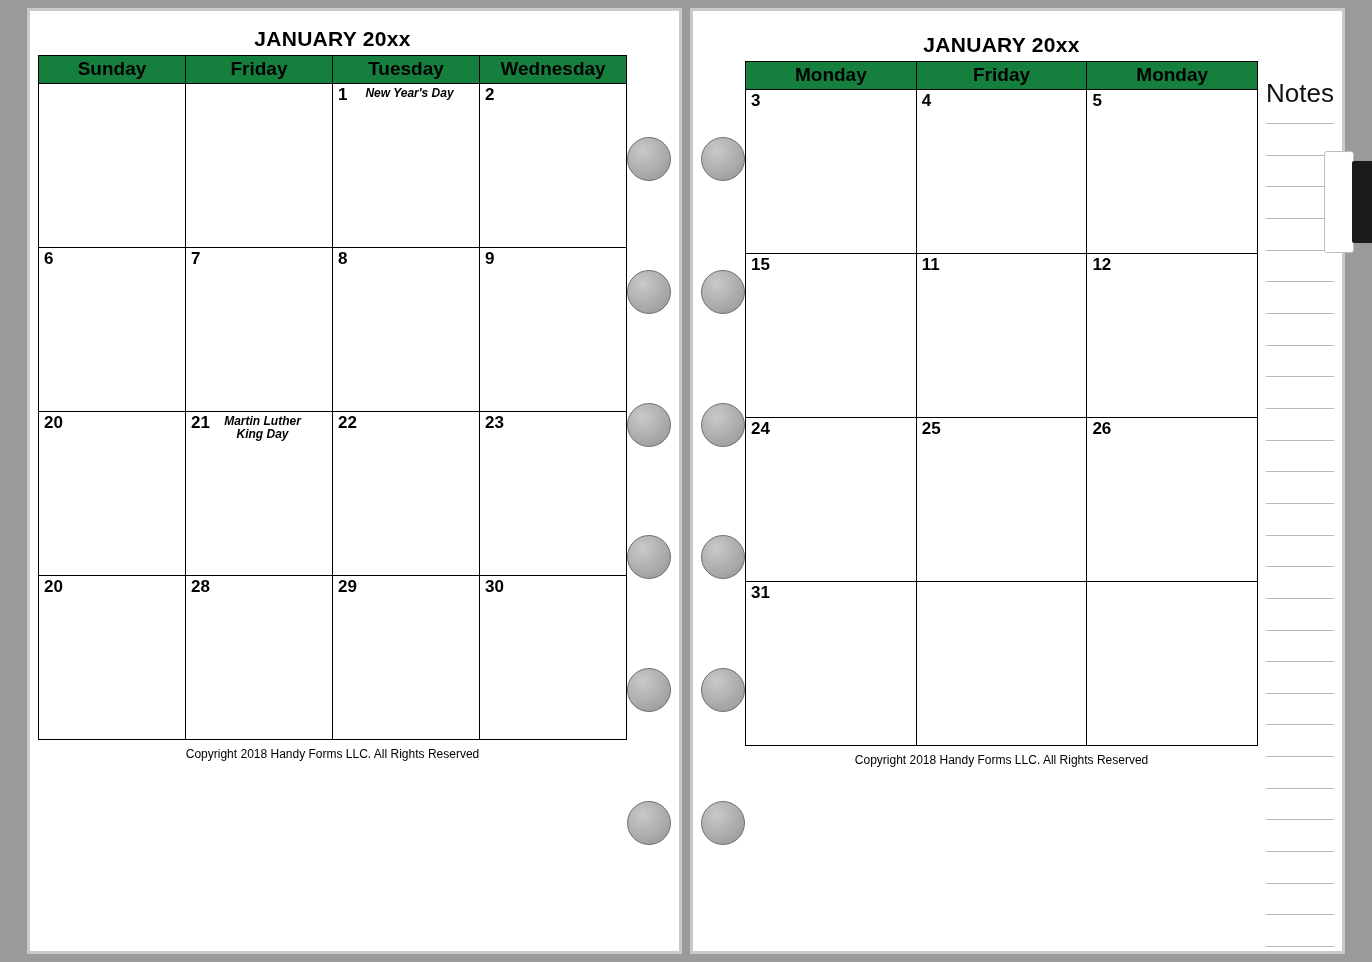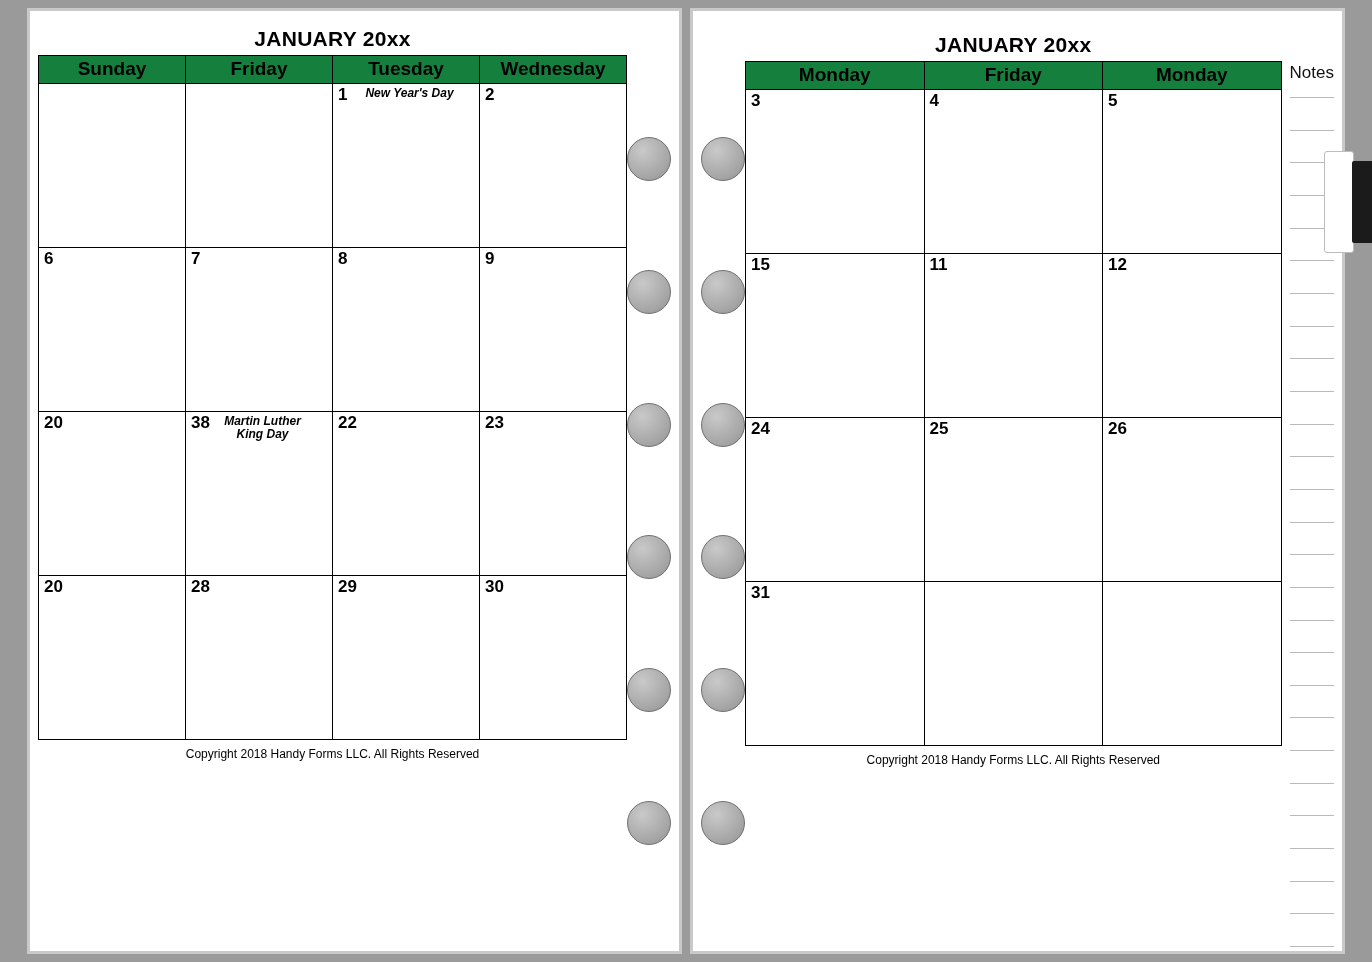--- a/index.html
+++ b/index.html
@@ -123,22 +123,22 @@
   }
   .right-main { flex: 1 1 auto; display: flex; flex-direction: column; }
   .notes-col {
     width: 160px;
     margin-left: 8px;
     padding-top: 12px;
     display: flex;
     flex-direction: column;
   }
   .notes-title {
-    font-size: 17px;
-    margin: 30px 0 14px 0;
+    font-size: 26px;
+    margin: 45px 0 14px 0;
     color: #111;
   }
   .notes-lines { flex: 1 1 auto; display: flex; flex-direction: column; }
   .nline {
     flex: 1 1 0;
     border-bottom: 1px solid #b9b9b9;
   }
   .nline:first-child { border-top: 1px solid #b9b9b9; }
 
   
@@ -215,21 +215,21 @@
                 </td>
                 <td>
                   <span class="daynum">9</span>
                 </td>
               </tr>
               <tr>
                 <td>
                   <span class="daynum">20</span>
                 </td>
                 <td>
-                  <span class="daynum">38</span>
+                  <span class="daynum">21</span>
                   <span class="holiday">Martin Luther King Day</span>
                 </td>
                 <td>
                   <span class="daynum">22</span>
                 </td>
                 <td>
                   <span class="daynum">23</span>
                 </td>
               </tr>
               <tr>

